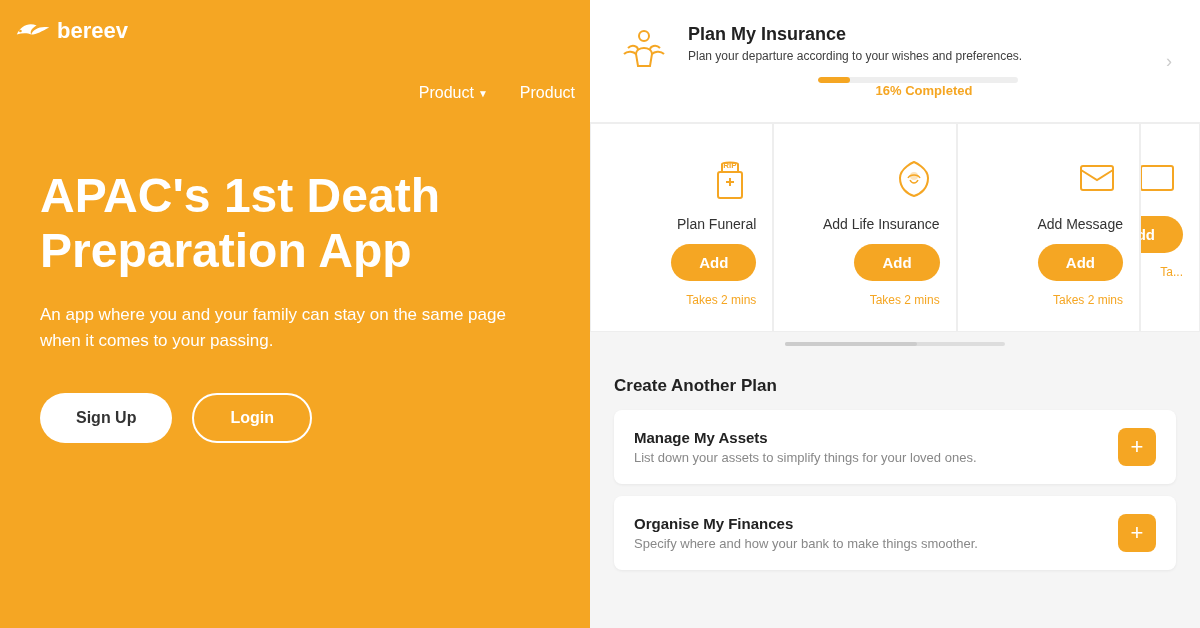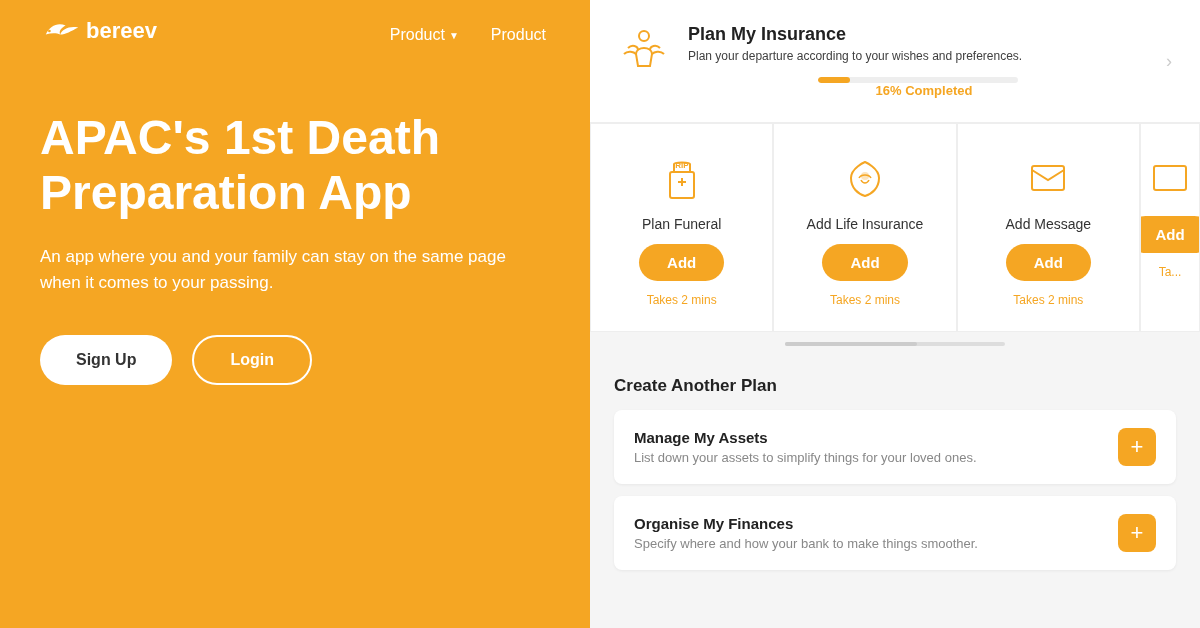--- a/index.html
+++ b/index.html
@@ -10,23 +10,24 @@
       width: 590px;
       min-width: 590px;
       background: #F5A623;
       display: flex;
       flex-direction: column;
       padding: 0;
       position: relative;
     }
     .navbar {
       display: flex;
-      align-items: flex-end;
-      padding: 18px 44px;
+      align-items: flex-start;
+      padding: 18px 15px;
       gap: 40px;
+      flex-direction: column;
     }
     .logo {
       display: flex;
       align-items: center;
       gap: 6px;
       color: white;
       font-size: 22px;
       font-weight: 700;
     }
     .logo-bird {
@@ -178,21 +179,21 @@
       overflow-x: auto;
       scrollbar-width: thin;
     }
     .action-card {
       background: white;
       border: 1px solid #eee;
       min-width: 170px;
       flex: 1;
       display: flex;
       flex-direction: column;
-      align-items: center;
+      align-items: flex-end;
       padding: 28px 16px 24px;
       gap: 12px;
     }
     .action-card-icon {
       width: 52px;
       height: 52px;
       display: flex;
       align-items: center;
       justify-content: center;
     }

